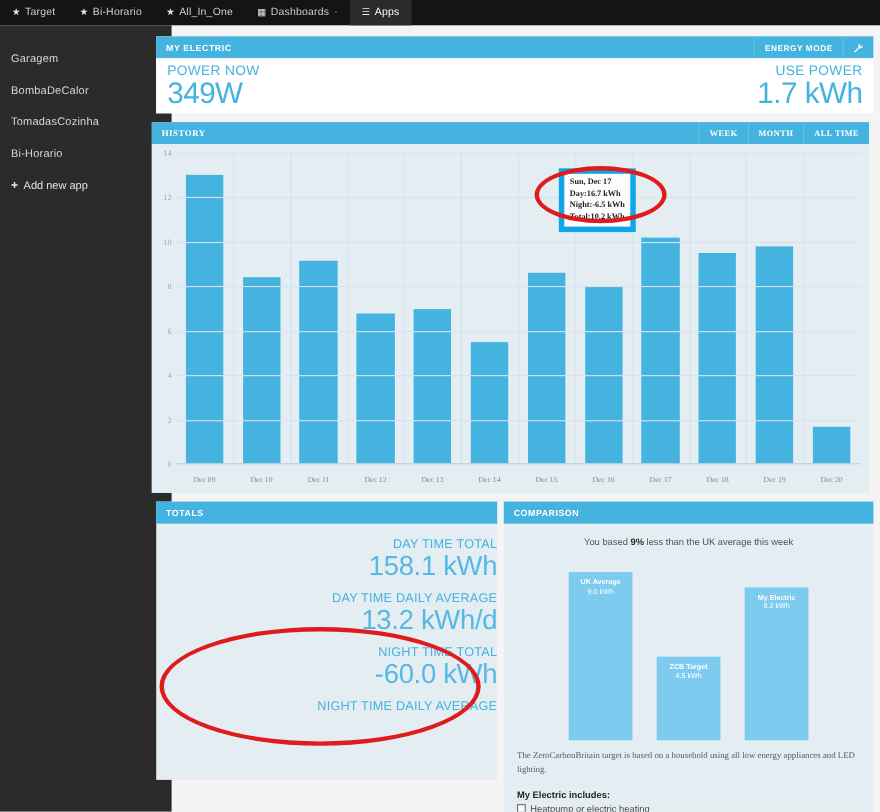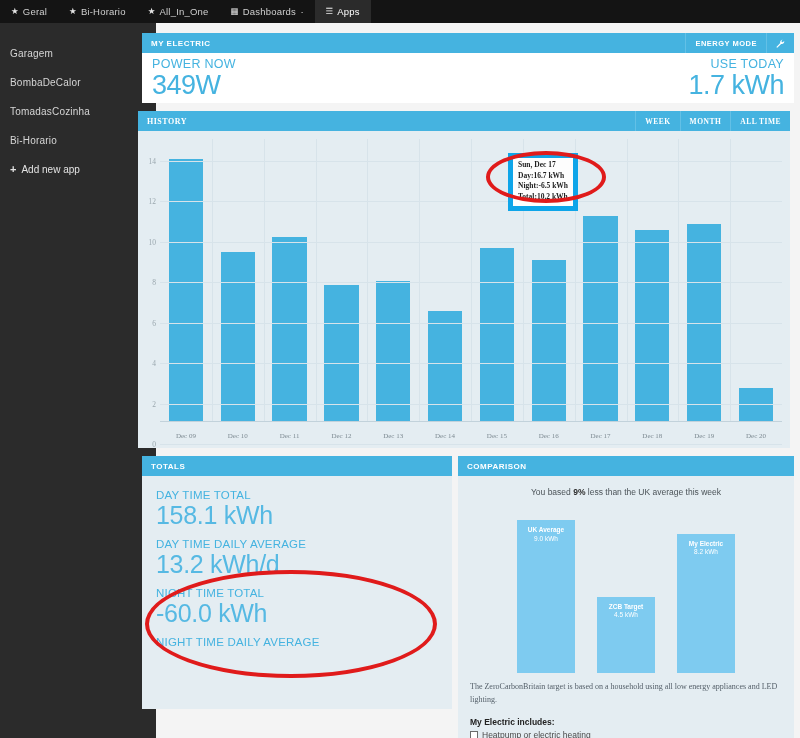--- a/index.html
+++ b/index.html
@@ -68,21 +68,21 @@
   .me-label { font-size: 12.5px; color: #45b3e0; letter-spacing: .3px; }
   .me-value { font-size: 27px; color: #45b3e0; line-height: 1.05; letter-spacing: -.5px; }
 
   
   #history { top: 88px; left: 2px; width: 652px; height: 337px; font-family: Liberation Serif, serif; }
   .chart-wrap { position: relative; height: 317px; background: #e4edf2; }
   .plot {
     position: absolute; left: 22px; right: 8px; top: 8px; bottom: 26px;
   }
   .gridline {
-    position: absolute; left: 0; right: 0; height: 1px; background: #d7e3ea; margin-top: 22px;
+    position: absolute; left: 0; right: 0; height: 1px; background: #d7e3ea;
   }
   .vgrid { position: absolute; top: 0; bottom: 0; width: 1px; background: #d7e3ea; }
   .ytick {
     position: absolute; right: 100%; margin-right: 4px;
     font-size: 7.5px; color: #9aa7ae; transform: translateY(-50%);
     white-space: nowrap;
   }
   .axis-x { position: absolute; left: 0; right: 0; bottom: 0; height: 1px; background: #c2d2db; }
   .bars { position: absolute; left: 0; right: 0; top: 0; bottom: 0; display: flex; align-items: flex-end; }
   .barcol { flex: 1; display: flex; flex-direction: column; align-items: center; justify-content: flex-end; height: 100%; }
@@ -100,21 +100,21 @@
   }
   .tooltip div { font-size: 7.5px; color: #1c1c1c; font-weight: bold; line-height: 1.42; white-space: nowrap; }
 
   .ellipse {
     position: absolute; border: 4px solid #e01b1b; border-radius: 50%;
     pointer-events: none; z-index: 9;
   }
 
   
   #totals { top: 433px; left: 6px; width: 310px; height: 253px; }
-  .tot-body { padding: 13px 0 0 14px; }
+  .tot-body { padding: 13px 0 0 14px; text-align: right; }
   .tot-label { font-size: 11.5px; color: #45b3e0; letter-spacing: .2px; }
   .tot-value { font-size: 25px; color: #56b9e3; line-height: 1.12; letter-spacing: -.3px; margin-bottom: 9px; }
 
   
   #comparison { top: 433px; left: 322px; width: 336px; height: 305px; }
   .cmp-body { position: relative; height: 285px; }
   .cmp-head-text { text-align: center; font-size: 8.5px; color: #4b5358; padding: 11px 0 0 0; }
   .cmp-head-text b { color: #2b2b2b; }
   .cmp-chart { position: relative; height: 170px; margin: 6px 30px 0 30px; display: flex; align-items: flex-end; justify-content: center; gap: 22px; }
   .cmp-col { position: relative; width: 58px; display: flex; flex-direction: column; justify-content: flex-end; height: 100%; }
@@ -129,21 +129,21 @@
   .chk-label { font-size: 8.5px; color: #4a4a4a; }
 </style>
 </head>
 <body>
 
 <div id="app">
 
   <div class="topnav">
     <div class="nav-item">
       <span class="nav-icon">★</span>
-      <span>Geral</span>
+      <span>Target</span>
     </div>
     <div class="nav-item">
       <span class="nav-icon">★</span>
       <span>Bi-Horario</span>
     </div>
     <div class="nav-item">
       <span class="nav-icon">★</span>
       <span>All_In_One</span>
     </div>
     <div class="nav-item">
@@ -181,21 +181,21 @@
             </svg>
           </div>
         </div>
       </div>
       <div class="me-body">
         <div class="me-left">
           <div class="me-label">POWER NOW</div>
           <div class="me-value">349W</div>
         </div>
         <div class="me-right">
-          <div class="me-label">USE TODAY</div>
+          <div class="me-label">USE POWER</div>
           <div class="me-value">1.7 kWh</div>
         </div>
       </div>
     </div>
 
     <div class="panel" id="history">
       <div class="panel-head">
         <div class="panel-title">HISTORY</div>
         <div class="head-btns">
           <div class="head-btn">WEEK</div>

